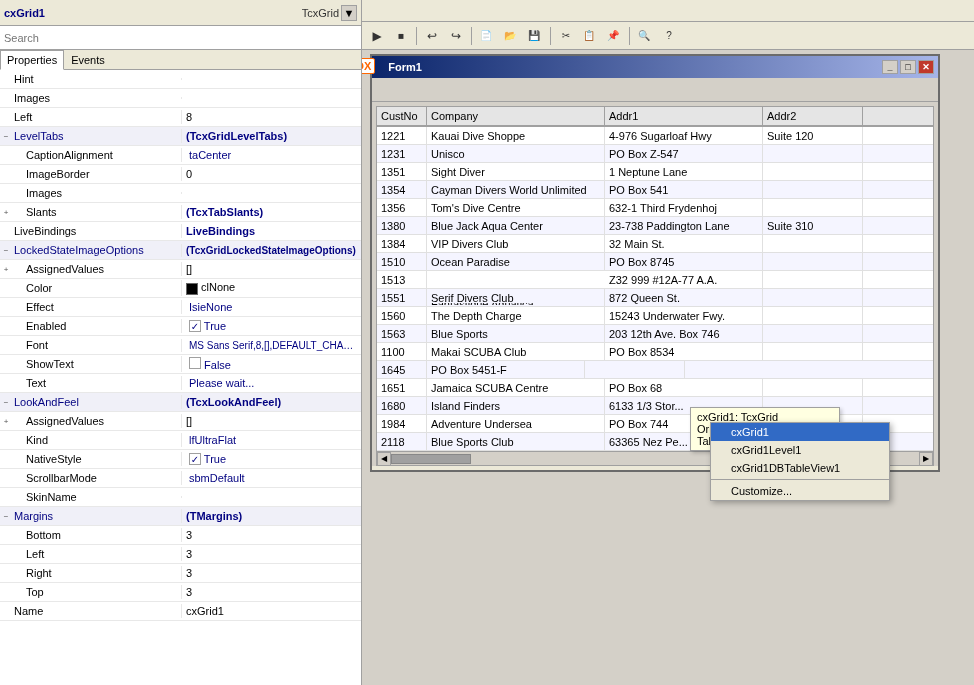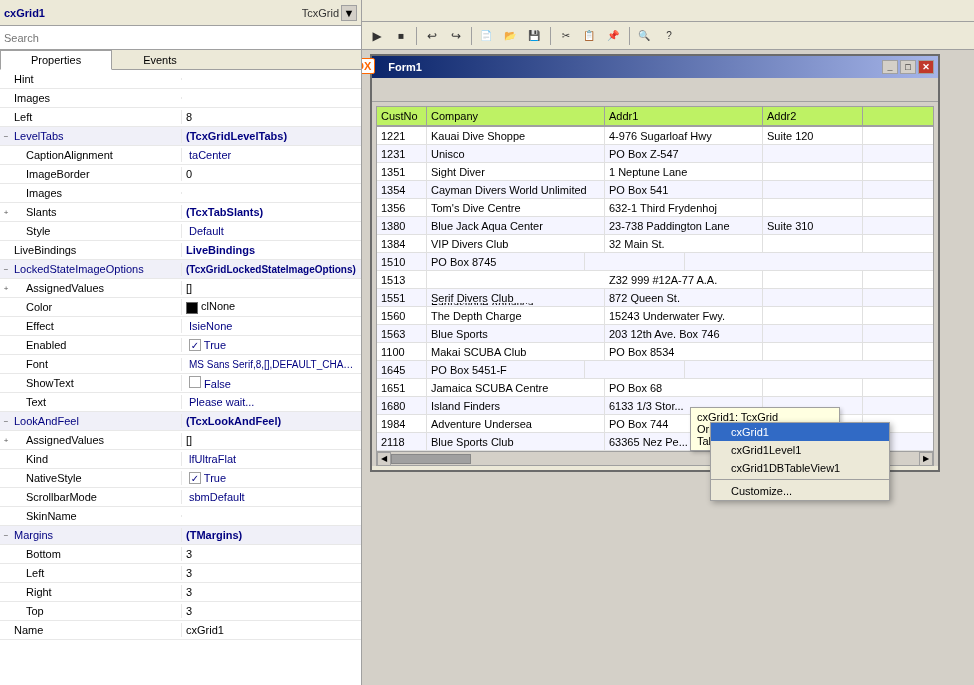--- a/index.html
+++ b/index.html
@@ -95,21 +95,21 @@
       font-size: 11px;
       background: transparent;
     }
 
     .tabs-bar {
       display: flex;
       border-bottom: 1px solid #a0a0a0;
       background: #ece9d8;
     }
     .tab-btn {
-      padding: 3px 30px;
+      padding: 3px 6px;
       font-size: 11px;
       cursor: pointer;
       border: 1px solid transparent;
       border-bottom: none;
       margin-bottom: -1px;
     }
     .tab-btn.active {
       background: #fff;
       border-color: #a0a0a0;
       border-bottom: 1px solid #fff;
@@ -275,21 +275,21 @@
 
     
     .data-grid {
       background: #fff;
       border: 1px solid #a0a0a0;
       margin: 4px;
       overflow: hidden;
     }
     .grid-header {
       display: flex;
-      background: #bef264;
+      background: #e5e5e5;
       border-bottom: 2px solid #a0a0a0;
       height: 20px;
     }
     .grid-col-header {
       border-right: 1px solid #a0a0a0;
       padding: 2px 4px;
       font-size: 11px;
       font-weight: normal;
       white-space: nowrap;
       overflow: hidden;
@@ -470,26 +470,20 @@
       <div class="prop-expand"></div>
       <div class="prop-indent"></div>
       <div class="prop-name">Images</div>
       <div class="prop-value black"></div>
     </div>
     <div class="prop-row">
       <div class="prop-expand">+</div>
       <div class="prop-indent"></div>
       <div class="prop-name">Slants</div>
       <div class="prop-value bold-blue">(TcxTabSlants)</div>
-    </div>
-    <div class="prop-row">
-      <div class="prop-expand"></div>
-      <div class="prop-indent"></div>
-      <div class="prop-name">Style</div>
-      <div class="prop-value blue">Default</div>
     </div>
 
     <div class="prop-row">
       <div class="prop-expand"></div>
       <div class="prop-name">LiveBindings</div>
       <div class="prop-value bold-blue">LiveBindings</div>
     </div>
 
     <div class="prop-row" style="background:#f0f0f8;">
       <div class="prop-expand">−</div>
@@ -691,20 +685,21 @@
       <div class="grid-cell" style="width:100px;">Suite 310</div>
     </div>
             <div class="grid-row">
       <div class="grid-cell" style="width:50px;">1384</div>
       <div class="grid-cell" style="width:178px;">VIP Divers Club</div>
       <div class="grid-cell" style="width:158px;">32 Main St.</div>
       <div class="grid-cell" style="width:100px;"></div>
     </div>
             <div class="grid-row">
       <div class="grid-cell" style="width:50px;">1510</div>
+      <div class="grid-cell" style="width:178px;">Ocean Paradise</div>
       <div class="grid-cell" style="width:158px;">PO Box 8745</div>
       <div class="grid-cell" style="width:100px;"></div>
     </div>
             <div class="grid-row">
       <div class="grid-cell" style="width:50px;">1513</div>
       <div class="grid-cell" style="width:178px;margin-top:32px;">Fantastique Aquatica</div>
       <div class="grid-cell" style="width:158px;">Z32 999 #12A-77 A.A.</div>
       <div class="grid-cell" style="width:100px;"></div>
     </div>
             <div class="grid-row">

